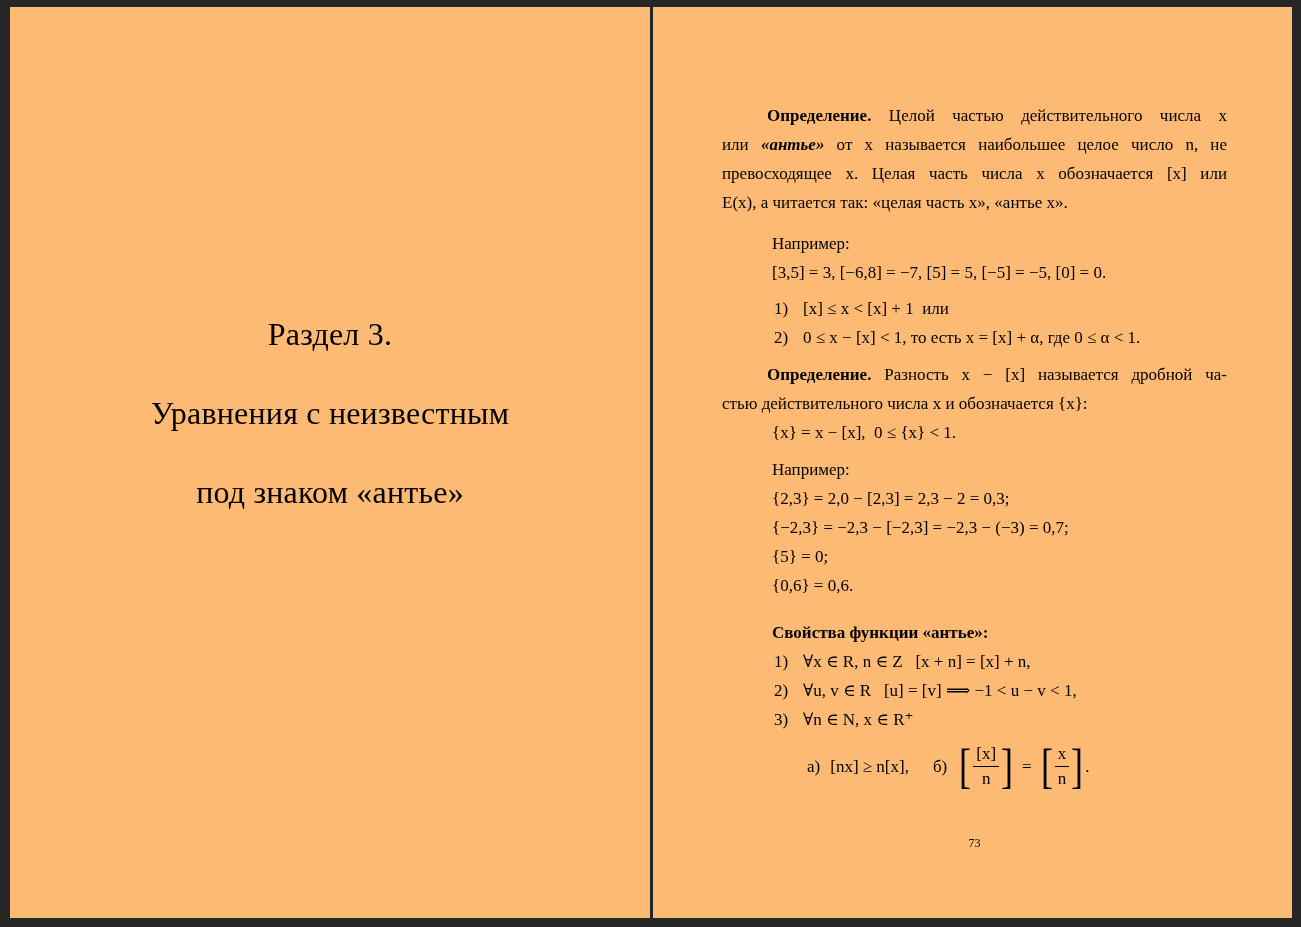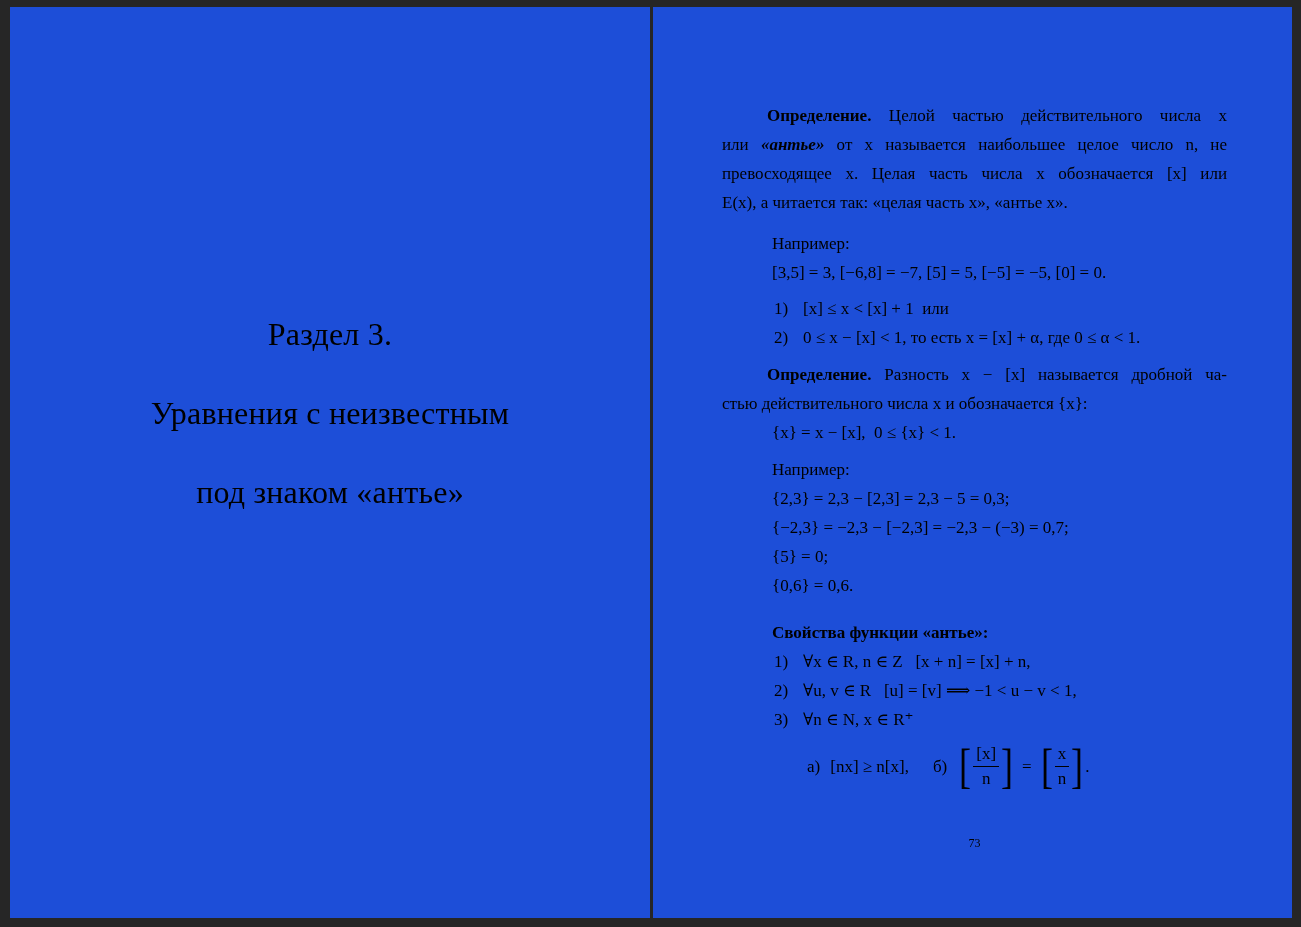--- a/index.html
+++ b/index.html
@@ -5,21 +5,21 @@
   html,body{margin:0;padding:0;background:#262626;}
   .stage{
     position:relative;
     width:1301px;height:927px;
     background:#262626;
     overflow:hidden;
     font-family:"Liberation Serif","DejaVu Serif",serif;
     color:#000;
   }
   .page{
-    position:absolute;top:7px;height:911px;background:#1d4ed8;
+    position:absolute;top:7px;height:911px;background:#fdba74;
   }
   .page-left{left:10px;width:640px;}
   .page-right{left:653px;width:639px;}
 
   
   .title-block{
     position:absolute;top:307px;left:0;width:100%;
     text-align:center;
   }
   .title-line{
@@ -118,21 +118,21 @@
       </div>
 
       <div class="blk-def2">
         <div class="line j indent1"><span class="b">Определение.</span> <span>Разность x − [x] называется дробной ча-</span></div>
         <div class="line">стью действительного числа x и обозначается {x}:</div>
         <div class="line ind pre">{x} = x − [x],  0 ≤ {x} &lt; 1.</div>
       </div>
 
       <div class="blk-ex2">
         <div class="line ind">Например:</div>
-        <div class="line ind pre">{2,3} = 2,3 − [2,3] = 2,3 − 5 = 0,3;</div>
+        <div class="line ind pre">{2,3} = 2,0 − [2,3] = 2,3 − 2 = 0,3;</div>
         <div class="line ind pre">{−2,3} = −2,3 − [−2,3] = −2,3 − (−3) = 0,7;</div>
         <div class="line ind pre">{5} = 0;</div>
         <div class="line ind pre">{0,6} = 0,6.</div>
       </div>
 
       <div class="blk-props">
         <div class="line ind b">Свойства функции «антье»:</div>
         <div class="li">
           <span class="num">1)</span>
           <span class="txt">∀x ∈ R, n ∈ Z   [x + n] = [x] + n,</span>

